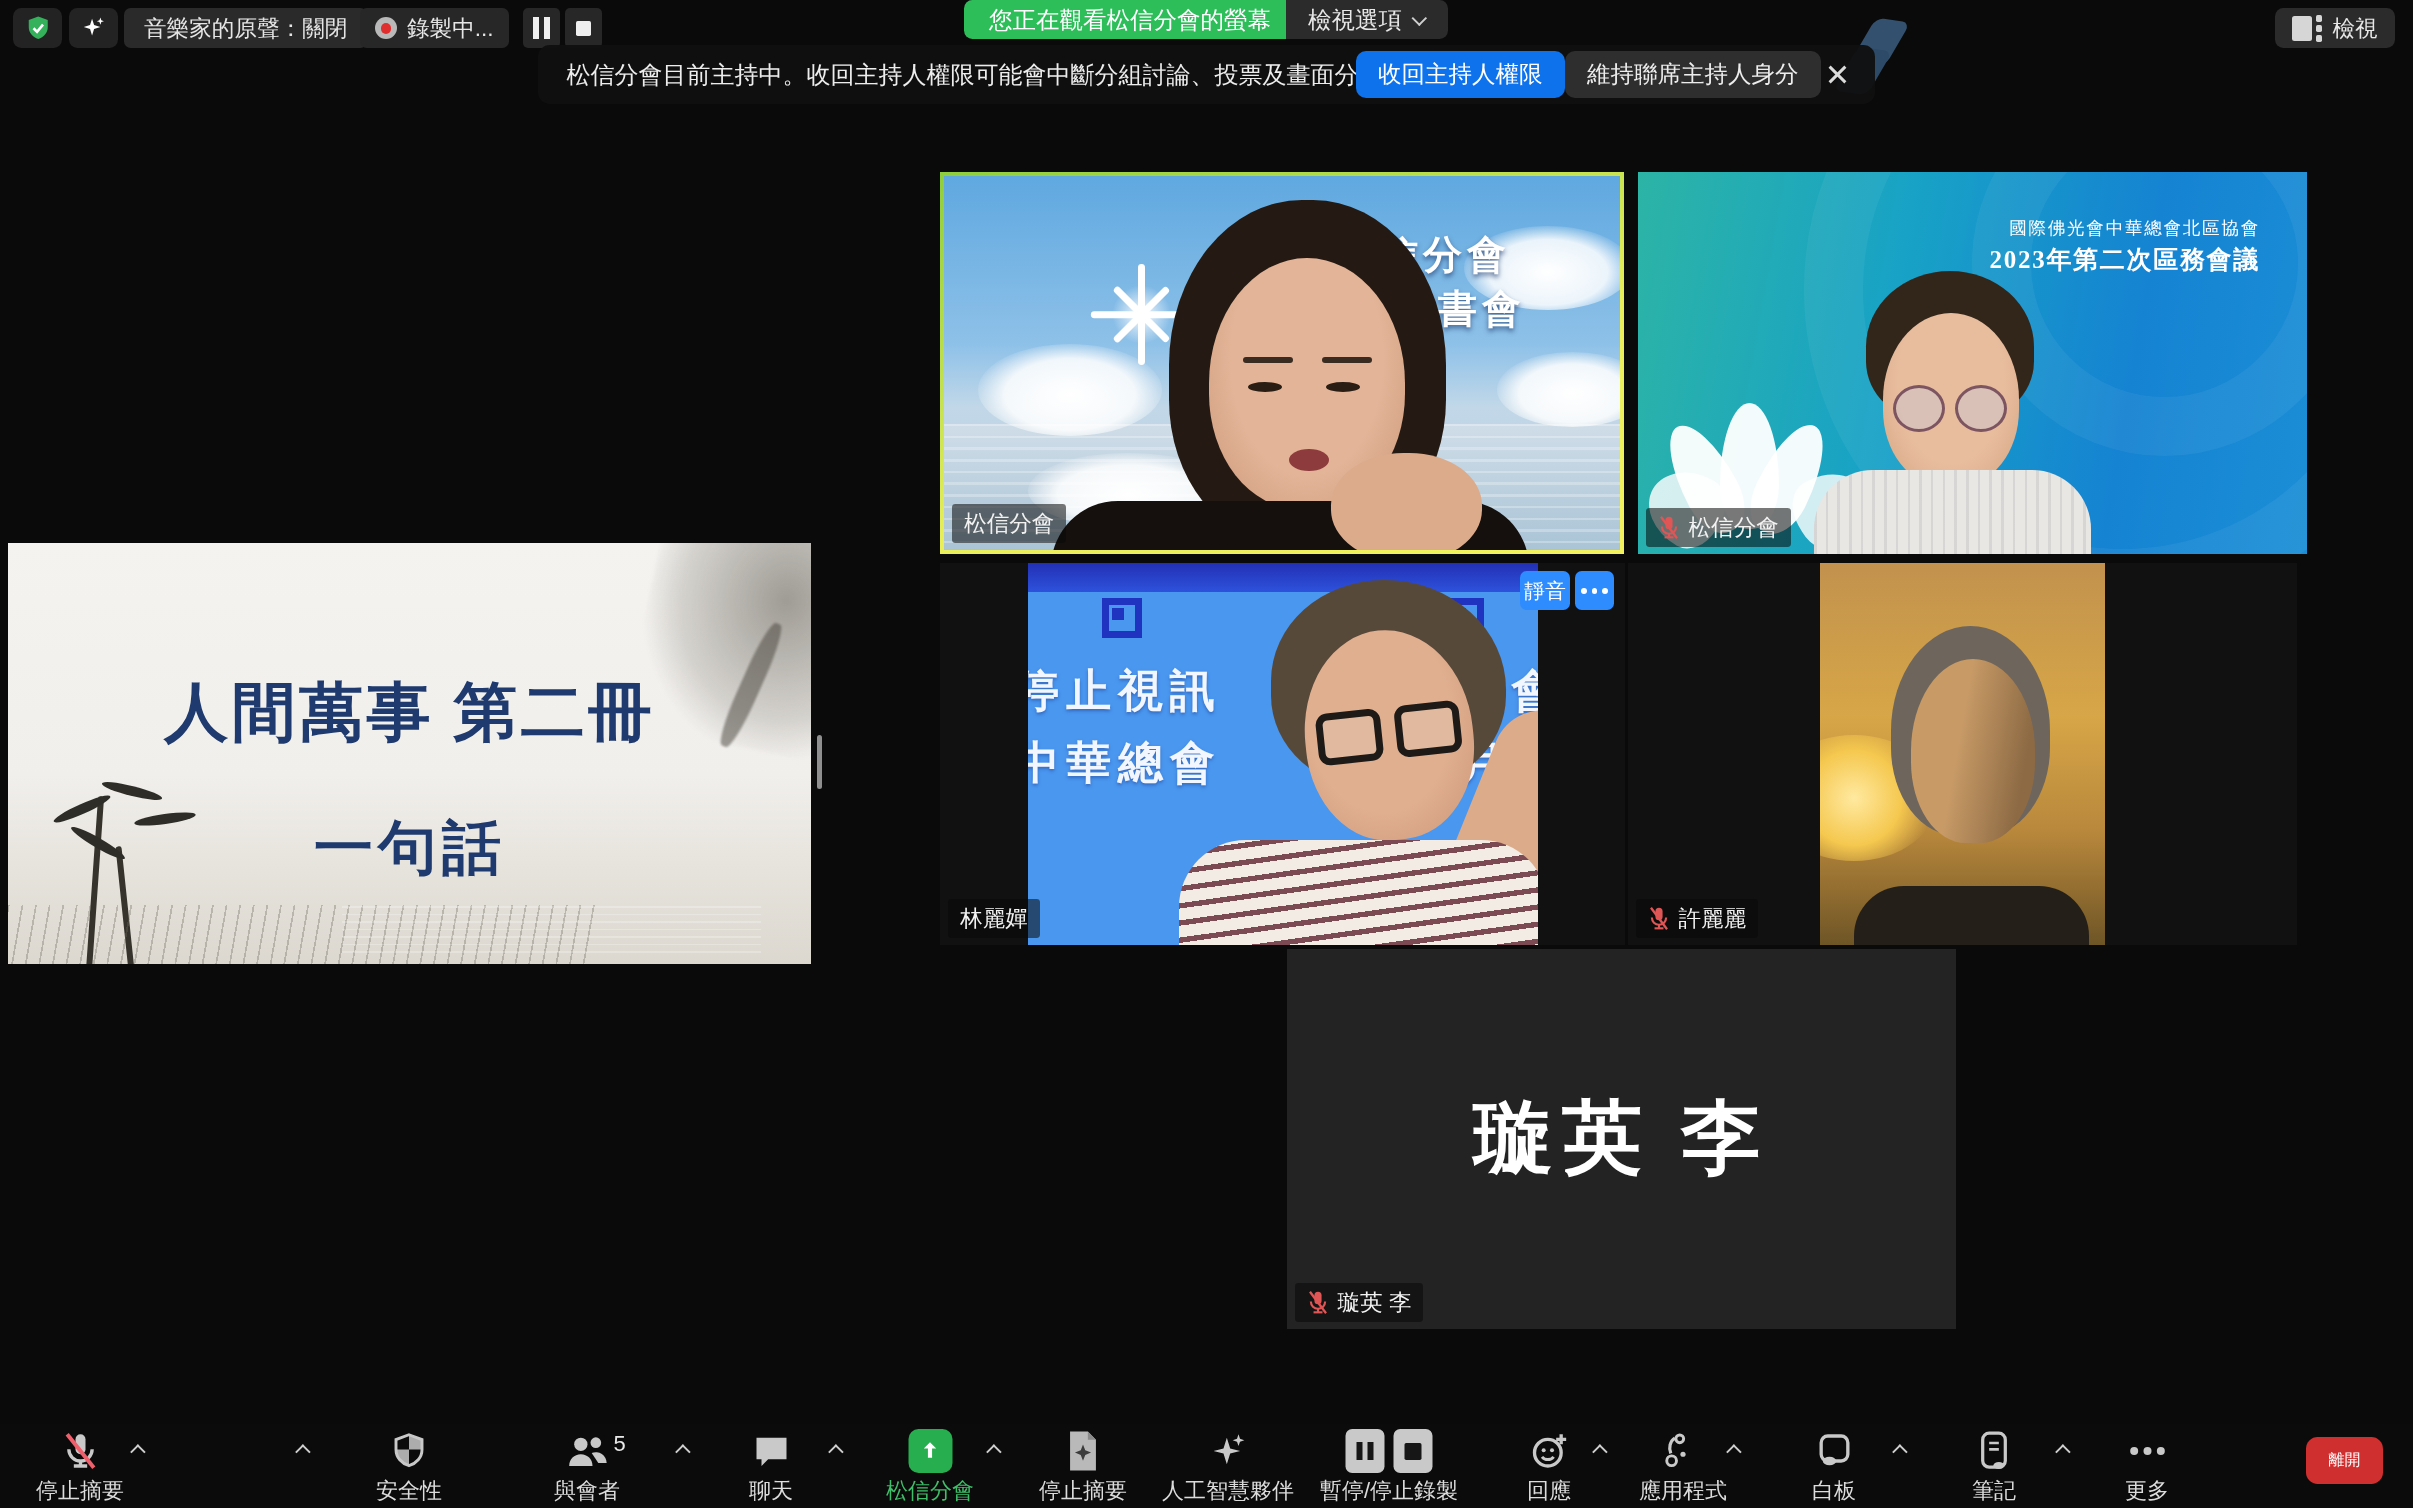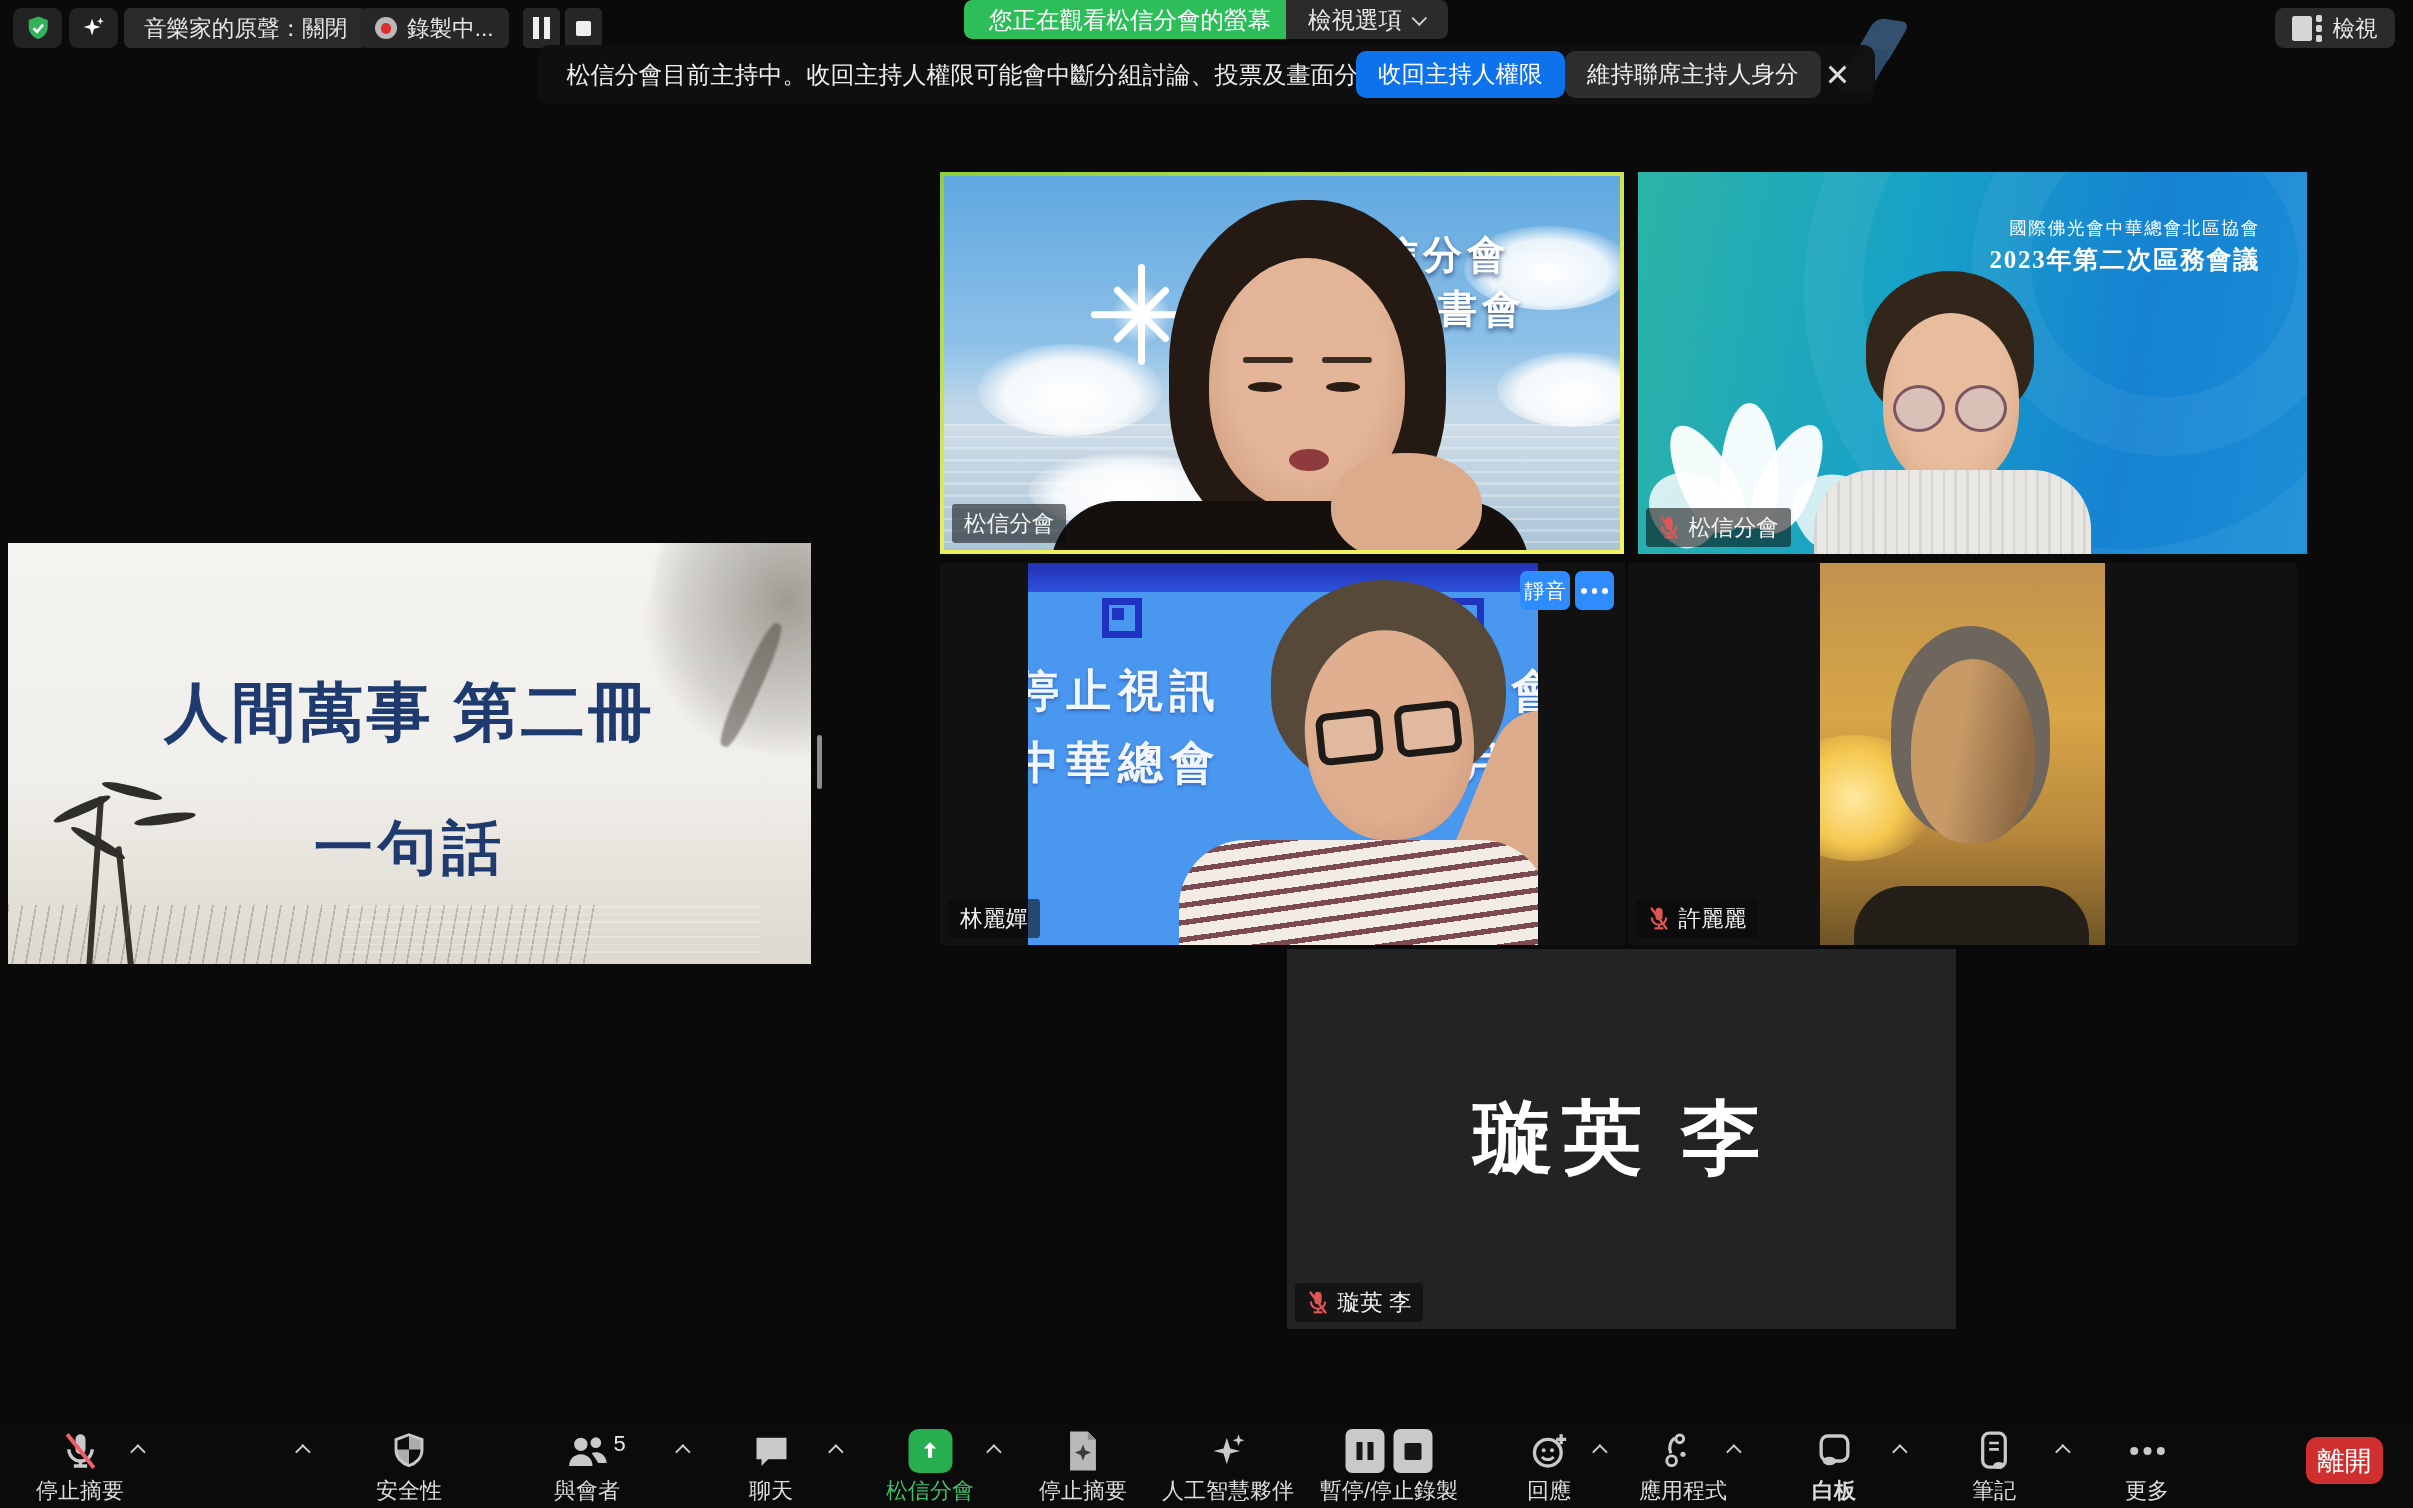--- a/index.html
+++ b/index.html
@@ -165,21 +165,21 @@
   
   #toolbar { position:absolute; left:0; right:0; bottom:0; height:84px; background:#0b0b0b; }
   .tool { position:absolute; top:5px; width:201px; transform:translateX(-50%); display:flex;
     flex-direction:column; align-items:center; gap:3.4px; }
   .tool .ic { height:44px; display:flex; align-items:center; justify-content:center; }
   .tool .lbl { font-size:22px; color:#dcdcdc; white-space:nowrap; }
   .tool.green .lbl { color:#3fbf6a; }
   .tb-chev { position:absolute; top:20px; }
   .count-badge { position:absolute; font-size:22px; color:#e8e8e8; }
   #leave-btn { position:absolute; left:2306px; top:13.4px; width:77px; height:47px; background:#d02f2f;
-    border-radius:11.7px; color:#fff; font-size:27px; display:flex; align-items:center; justify-content:center; }
+    border-radius:11.7px; color:#fff; font-size:16px; display:flex; align-items:center; justify-content:center; }
   .share-ic { width:44px; height:44px; background:#27ae4e; border-radius:10px; display:flex; align-items:center; justify-content:center; }
   .rec-ic { display:flex; gap:8.4px; }
   .rec-ic .sq { width:39px; height:44px; background:#c9c9c9; border-radius:6.7px; display:flex; align-items:center; justify-content:center; gap:5px; }
   .rec-ic .sq i.bar { width:5.9px; height:18.4px; background:#161616; }
   .rec-ic .sq i.stp { width:17px; height:17px; background:#161616; border-radius:1.7px; }
 </style>
 </head>
 <body>
 
 <div class="tb-btn" id="shield-btn">
@@ -519,21 +519,21 @@
         <path d="M7 4c-3 2-4 6-2.5 9.5" fill="none" stroke="#c9c9c9" stroke-width="2"></path>
         <circle cx="10" cy="4.5" r="2.4" fill="none" stroke="#c9c9c9" stroke-width="1.8"></circle>
         <circle cx="5" cy="18" r="3" fill="none" stroke="#c9c9c9" stroke-width="1.8"></circle>
         <circle cx="12" cy="14" r="1.6" fill="#c9c9c9"></circle>
       </svg>
       </span>
     <span class="lbl">應用程式</span>
   </div>
   <span class="chev up tb-chev" style="left:1726px;"></span>
 
-  <div class="tool" style="left:1834px;font-weight:bold;">
+  <div class="tool" style="left:1834px;">
     <span class="ic">
       <svg width="40" height="40" viewBox="0 0 24 24">
         <rect x="4" y="3" width="16" height="15" rx="4" fill="none" stroke="#c9c9c9" stroke-width="2"></rect>
         <ellipse cx="9" cy="18" rx="4" ry="2.6" fill="#c9c9c9"></ellipse>
       </svg>
       </span>
     <span class="lbl">白板</span>
   </div>
   <span class="chev up tb-chev" style="left:1892px;"></span>
 

